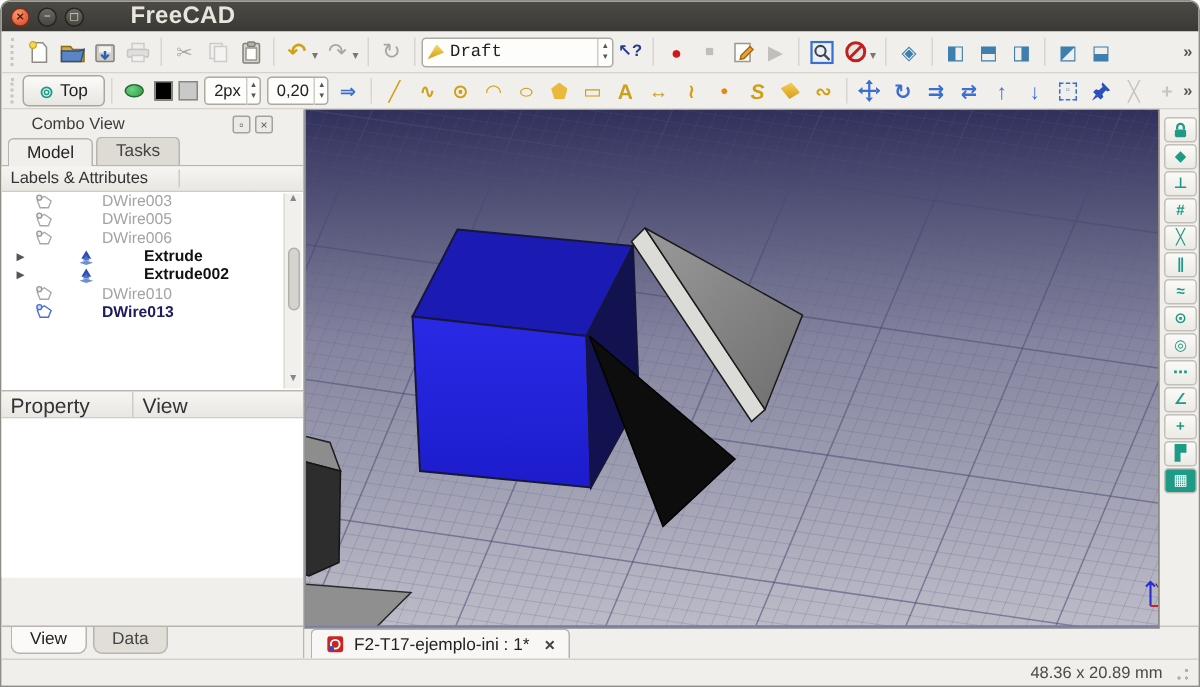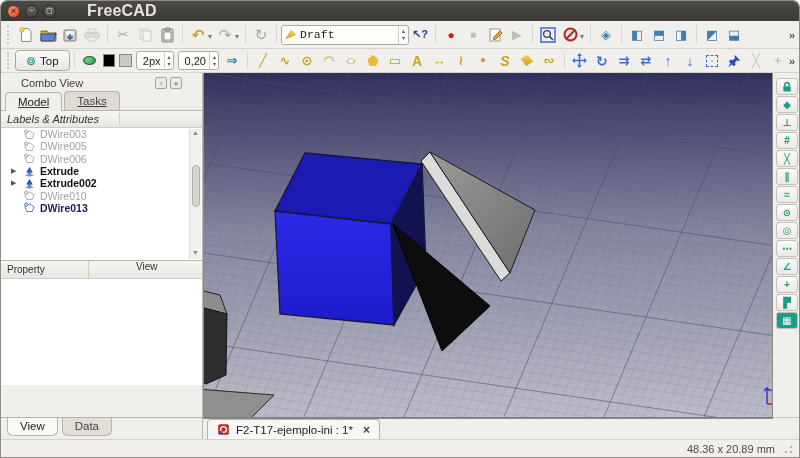--- a/index.html
+++ b/index.html
@@ -44,37 +44,37 @@
   .wbicon{width:11px;height:10px;background:linear-gradient(#f6d75e,#cf9c12);clip-path:polygon(0 100%,100% 55%,55% 0);}
   .cubeg{color:#3f7fae;font-size:13px;}
   .ovf{font-size:11px;color:#555;font-weight:bold;margin-left:auto;}
   
   .main{flex:1;display:flex;min-height:0;}
   
   .panel{width:var(--panelw);flex:0 0 auto;background:var(--chrome);border-right:1px solid #bab7b0;display:flex;flex-direction:column;font-size:11px;color:var(--txt);}
   .pv-head{height:16px;display:flex;align-items:flex-end;padding:0 20px;font-size:11px;}
   .pv-head .t{flex:1;}
   .tinybtn{width:12px;height:12px;border:1px solid #a5a29b;border-radius:2px;display:flex;align-items:center;justify-content:center;font-size:8px;color:#555;margin-left:3px;background:#eceae5;}
-  .ptabs{display:flex;align-items:flex-end;height:22px;padding:0 4px;border-bottom:1px solid var(--bord);text-decoration:underline;}
+  .ptabs{display:flex;align-items:flex-end;height:22px;padding:0 4px;border-bottom:1px solid var(--bord);}
   .ptab{padding:3px 12px 3px;border:1px solid var(--bord);border-bottom:none;border-radius:4px 4px 0 0;background:#dedbd4;margin-right:2px;font-size:11.5px;color:#444;}
   .ptab.active{background:var(--chrome);position:relative;top:1px;color:#222;}
   .treebox{height:150px;margin:0;background:#fff;border-bottom:1px solid var(--bord);position:relative;overflow:hidden;}
   .treehdr{height:17px;background:linear-gradient(#f6f5f2,#e9e7e2);border-bottom:1px solid #cfccc6;display:flex;align-items:center;padding:0 6px;font-size:11px;color:#333;}
-  .treehdr .cell{border-right:1px solid #cfccc6;padding-right:20px;font-style:italic;}
-  .trow{height:12.3px;display:flex;align-items:center;padding-left:22px;font-size:10.5px;white-space:nowrap;}
+  .treehdr .cell{border-right:1px solid #cfccc6;padding-right:20px;}
+  .trow{height:12.3px;display:flex;align-items:center;padding-left:22px;font-size:10.5px;white-space:nowrap;gap:28px;}
   .trow .exp{width:10px;font-size:7px;color:#555;margin-left:-12px;margin-right:2px;}
   .trow .ticon{width:13px;height:11px;margin-right:4px;flex:0 0 auto;}
   .trow.muted{color:#a3a3a3;}
   .trow.boldrow{color:#111;font-weight:bold;}
   .trow.selrow{color:#1b1b5e;font-weight:bold;}
   .vscroll{position:absolute;right:1px;top:18px;bottom:1px;width:12px;background:#f1f0ed;border-left:1px solid #dddbd5;display:flex;flex-direction:column;align-items:center;}
   .vscroll .arr{font-size:7px;color:#888;height:10px;}
   .vscroll .thumb{width:8px;height:42px;background:#d6d4cf;border:1px solid #b3b0a9;border-radius:4px;margin-top:26px;}
   .propbox{flex:1;background:#fff;display:flex;flex-direction:column;min-height:0;}
-  .prophdr{height:18px;background:linear-gradient(#f6f5f2,#e9e7e2);border-bottom:1px solid #cfccc6;display:flex;font-size:10px;color:#333;flex:0 0 auto;gap:41px;}
+  .prophdr{height:18px;background:linear-gradient(#f6f5f2,#e9e7e2);border-bottom:1px solid #cfccc6;display:flex;align-items:center;font-size:14px;color:#333;flex:0 0 auto;}
   .prophdr .c1{width:88px;padding-left:6px;border-right:1px solid #cfccc6;height:100%;display:flex;align-items:center;}
   .prophdr .c2{padding-left:6px;}
   .propbody{flex:1;background:#fff;}
   .btabs{height:22px;display:flex;align-items:flex-start;padding:0 6px;border-top:1px solid var(--bord);background:var(--chrome);margin-top:32px;}
   .btab{padding:2px 12px 3px;border:1px solid var(--bord);border-top:none;border-radius:0 0 6px 6px;background:#e1ded8;font-size:11.5px;color:#444;margin-right:4px;}
   .btab.active{background:#fbfaf8;color:#222;}
   
   .rightside{flex:1;display:flex;flex-direction:column;min-width:0;}
   .vprow{flex:1;display:flex;min-height:0;}
   .viewport{width:570px;height:346px;flex:0 0 auto;position:relative;border:1px solid #8e8b84;border-top:none;overflow:hidden;background:#7b7b9d;}

